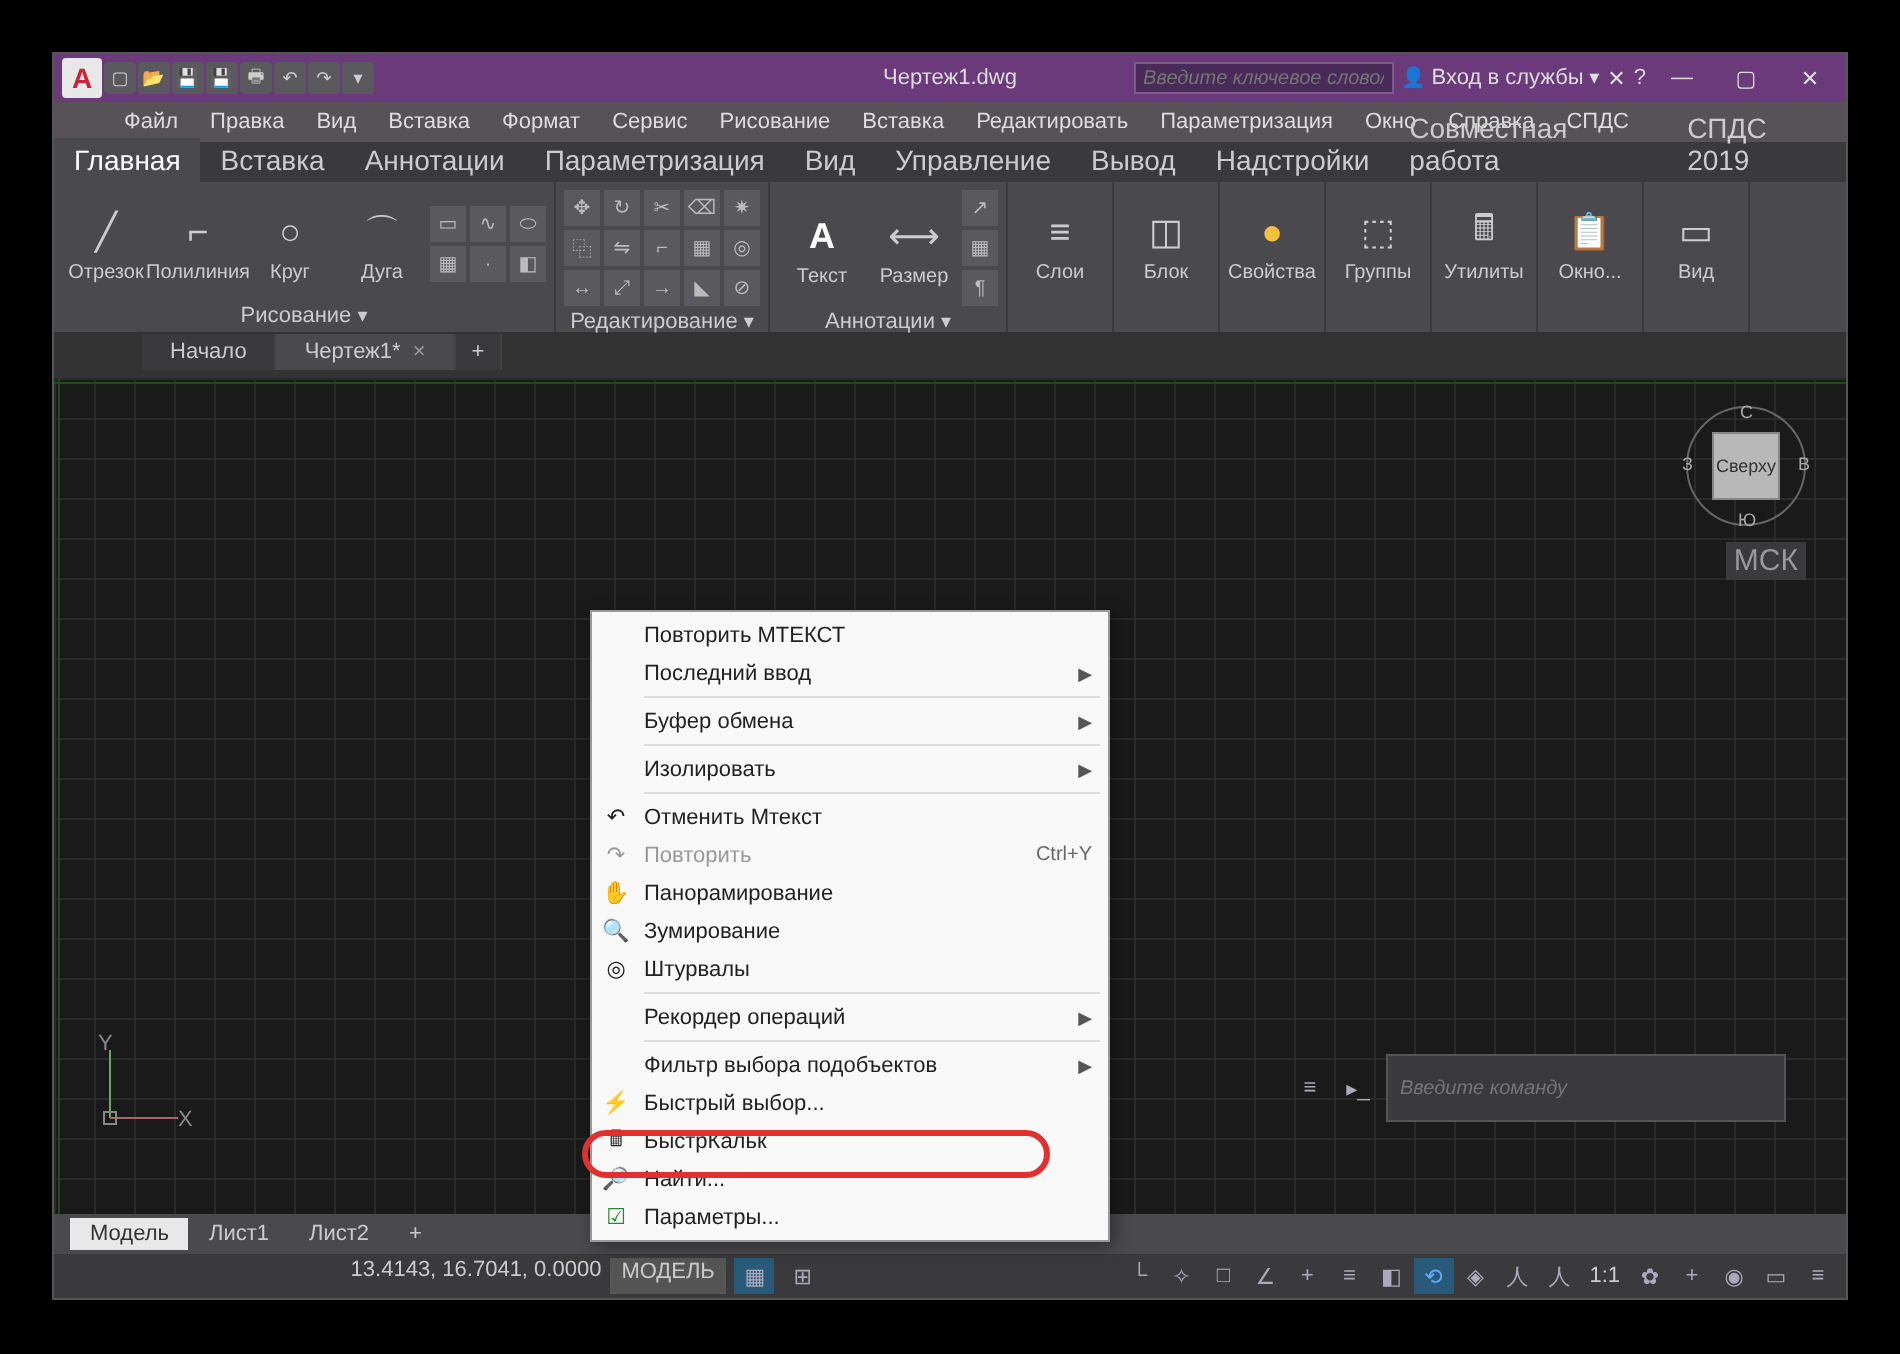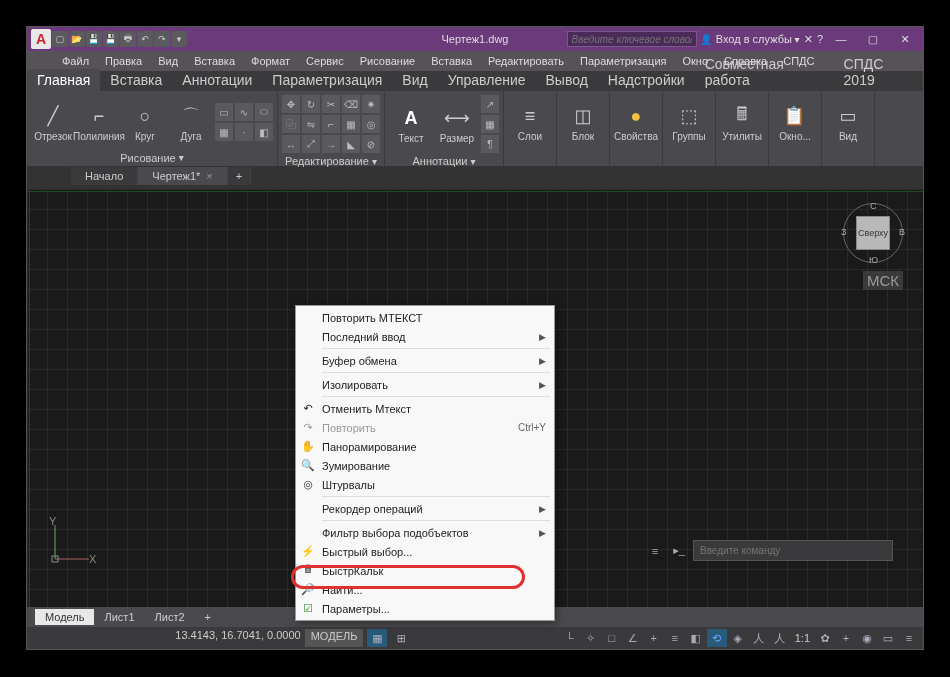--- a/index.html
+++ b/index.html
@@ -49,21 +49,21 @@
 .highlight{position:absolute;left:264px;bottom:18px;width:234px;height:24px;border:3px solid #e03030;border-radius:12px;pointer-events:none;z-index:10}
 .modelbar{height:20px;background:#4a4a4e;display:flex;align-items:center;padding-left:8px;gap:0}
 .mtab{padding:2px 10px;color:#ccc;cursor:pointer;font-size:11px}
 .mtab.active{background:#e8e8e8;color:#333}
 .statusbar{height:22px;background:#3a3a3d;display:flex;align-items:center;color:#ccc;font-size:10px}
 .status-center{margin-left:auto;display:flex;gap:4px}
 .status-right{margin-left:auto;display:flex;align-items:center;gap:1px;padding-right:4px}
 .sticon{width:20px;height:18px;display:flex;align-items:center;justify-content:center;color:#aab;cursor:pointer;font-size:11px}
 .sticon.on{background:#2a5a7a}
 .cmdline{position:absolute;right:30px;bottom:46px;display:flex;align-items:center;gap:4px;z-index:2}
-.cmdinput{background:#3a3a3d;border:1px solid #555;color:#999;padding:2px 6px;width:200px;height:21px;font-size:10px}
+.cmdinput{background:#3a3a3d;border:1px solid #555;color:#999;padding:2px 6px;width:200px;height:34px;font-style:italic;font-size:10px}
 svg{display:block}
 </style>
 </head>
 <body>
 
 <div class="window">
 
   <div class="titlebar">
     <div class="qat">
       <div class="logo">A</div>

